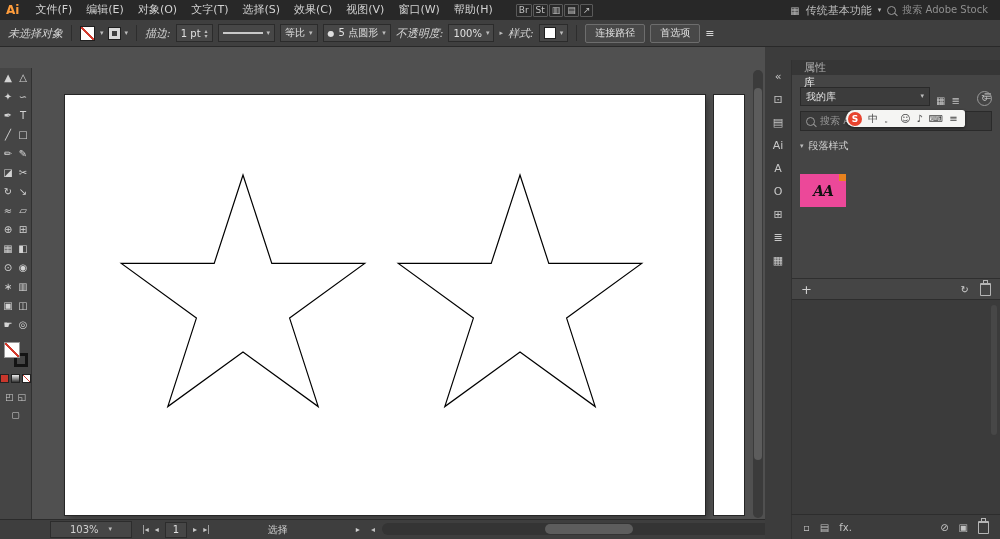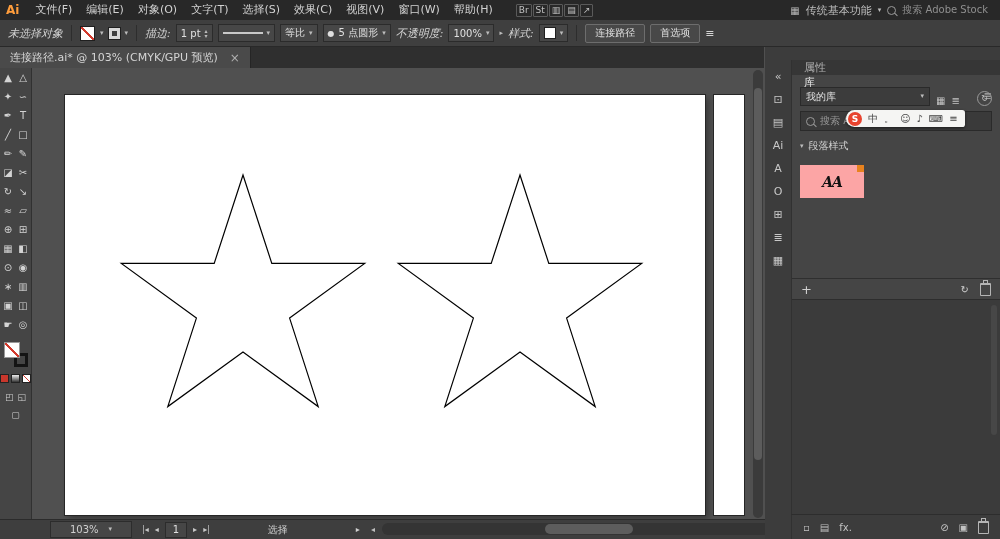--- a/index.html
+++ b/index.html
@@ -73,21 +73,21 @@
   .ptab{padding:0 12px;display:flex;align-items:center;font-size:11px;color:#b2b2b2;}
   .ptab.active{background:#454545;color:#e6e6e6;}
   .panel-tabs .tail{margin-left:auto;display:flex;align-items:center;gap:7px;padding-right:8px;color:#b2b2b2;font-size:10px;}
   .lib-row1{display:flex;align-items:flex-end;gap:6px;padding:5px 8px 3px;}
   .lib-select{width:118px;height:17px;background:#3c3c3c;border:1px solid #2a2a2a;display:flex;align-items:center;justify-content:space-between;padding:0 5px;font-size:10px;color:#e0e0e0;flex:none;}
   .view-toggle{font-size:10px;color:#c5c5c5;}
   .sync-badge{margin-left:auto;width:13px;height:13px;border:1px solid #9a9a9a;border-radius:50%;display:flex;align-items:center;justify-content:center;font-size:8px;color:#c5c5c5;}
   .lib-search{height:18px;margin:2px 8px 0;background:#3a3a3a;border:1px solid #2a2a2a;display:flex;align-items:center;gap:5px;padding:0 5px;color:#979797;font-size:10px;}
   .lib-section{display:flex;align-items:center;gap:5px;padding:8px 8px 3px;font-size:10px;color:#d2d2d2;}
   .lib-section .caret{font-size:7px;}
-  .lib-thumb{width:64px;height:33px;background:#fca5a5;margin:9px 0 0 8px;position:relative;display:flex;align-items:center;justify-content:center;}
+  .lib-thumb{width:46px;height:33px;background:#ec4899;margin:18px 0 0 8px;position:relative;display:flex;align-items:center;justify-content:center;}
   .lib-thumb .aa{font-family:"DejaVu Serif","Liberation Serif",serif;font-style:italic;font-weight:bold;color:#111;font-size:14px;letter-spacing:-1px;}
   .lib-thumb .corner{position:absolute;top:0;right:0;width:7px;height:7px;background:#e8821e;}
   .lib-footer{position:absolute;left:0;right:0;top:218px;height:21px;border-top:1px solid #2f2f2f;display:flex;align-items:center;padding:0 9px;color:#cfcfcf;}
   .lib-footer .plus{font-size:13px;}
   .lib-footer .tail{margin-left:auto;display:flex;gap:11px;align-items:center;font-size:10px;}
   .panel-lower{position:absolute;left:0;right:0;top:239px;bottom:0;background:#3b3b3b;border-top:1px solid #2d2d2d;}
   .panel-lower .scroll{position:absolute;right:3px;top:5px;width:6px;height:130px;background:#474747;border-radius:3px;}
   .icon-trash{width:9px;height:10px;border:1px solid #b5b5b5;border-top:2px solid #b5b5b5;border-radius:1px;position:relative;display:inline-block;}
   .icon-trash::before{content:"";position:absolute;top:-5px;left:2px;width:3px;height:2px;border:1px solid #b5b5b5;border-bottom:none;}
   .dock-footer{position:absolute;left:26px;right:0;bottom:0;height:24px;background:#3c3c3c;border-top:1px solid #2d2d2d;border-left:1px solid #313131;
@@ -191,26 +191,20 @@
     <span class="cb-box">
       <span class="swatch" style="width:10px;height:10px;"></span>
       <span class="caret">▾</span>
     </span>
     <span class="vsep"></span>
     <span class="cb-btn">连接路径</span>
     <span class="cb-btn">首选项</span>
     <span class="cb-label">≡</span>
   </div>
 
-  <div class="tabstrip">
-    <div class="doctab">
-      <span>连接路径.ai* @ 103% (CMYK/GPU 预览)</span>
-      <span class="close">×</span>
-    </div>
-  </div>
 
   <div class="toolbar">
     <div class="tools">
 
     <span class="tool">▲</span>
         <span class="tool">△</span>
         <span class="tool">✦</span>
         <span class="tool">∽</span>
         <span class="tool">✒</span>
         <span class="tool">T</span>

